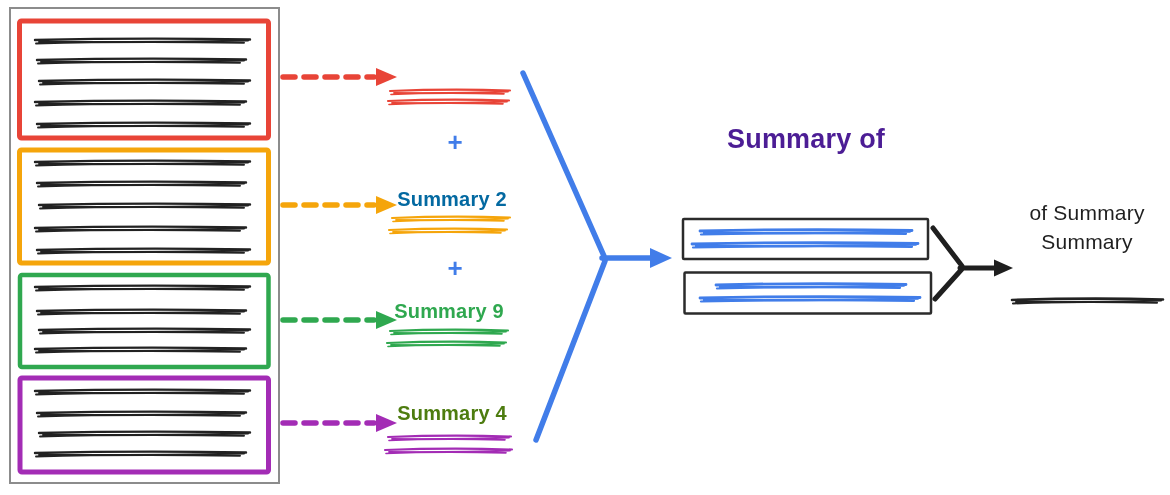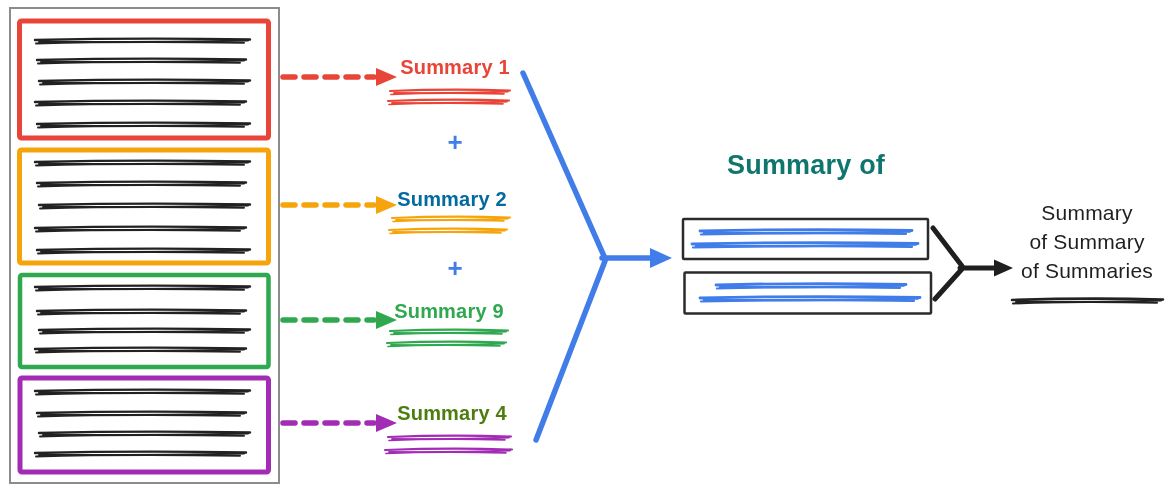--- a/index.html
+++ b/index.html
@@ -205,31 +205,29 @@
           <path d="M 701 301.5 Q 796 299 914 300.8" stroke="#417DE9" stroke-width="2.2399999999999998" fill="none" stroke-linecap="round"></path>
         </g>
         <g>
           <path d="M 1012 300 Q 1087.5 297.5 1163 299.5" stroke="#222222" stroke-width="2.6" fill="none" stroke-linecap="round"></path>
           <path d="M 1016 302 Q 1099.5 302.5 1161 300.5" stroke="#222222" stroke-width="2.21" fill="none" stroke-linecap="round"></path>
           <path d="M 1013 303.5 Q 1073.5 301 1157 302.8" stroke="#222222" stroke-width="2.08" fill="none" stroke-linecap="round"></path>
         </g>
       </g>
   </svg>
 
-  <div class="txt sum-label" style="left: 455px; top: 56px; color: rgb(232, 68, 55);">Summary 1</div>
   <div class="txt sum-label" style="left: 452px; top: 188px; color: #0369a1;">Summary 2</div>
   <div class="txt sum-label" style="left: 449px; top: 300px; color: rgb(47, 168, 79);">Summary 9</div>
   <div class="txt sum-label" style="left: 452px; top: 402px; color: #4d7c0f;">Summary 4</div>
 
   <div class="txt plus" style="left: 455px; top: 127px; color: rgb(65, 125, 233);">+</div>
   <div class="txt plus" style="left: 455px; top: 253px; color: rgb(65, 125, 233);">+</div>
 
-  <div class="txt sos-title" style="left: 806px; top: 146px; color: #0f766e; text-align: center;">
+  <div class="txt sos-title" style="left: 806px; top: 120px; color: #4c1d95; text-align: center;">
     <div>Summary of</div>
   </div>
 
   <div class="txt final-label" style="left: 1087px; top: 198px; color: rgb(31, 31, 31);">
+    <div>of Summary</div>
     <div>Summary</div>
-    <div>of Summary</div>
-    <div>of Summaries</div>
   </div>
 
 </div>
 
 </body></html>

